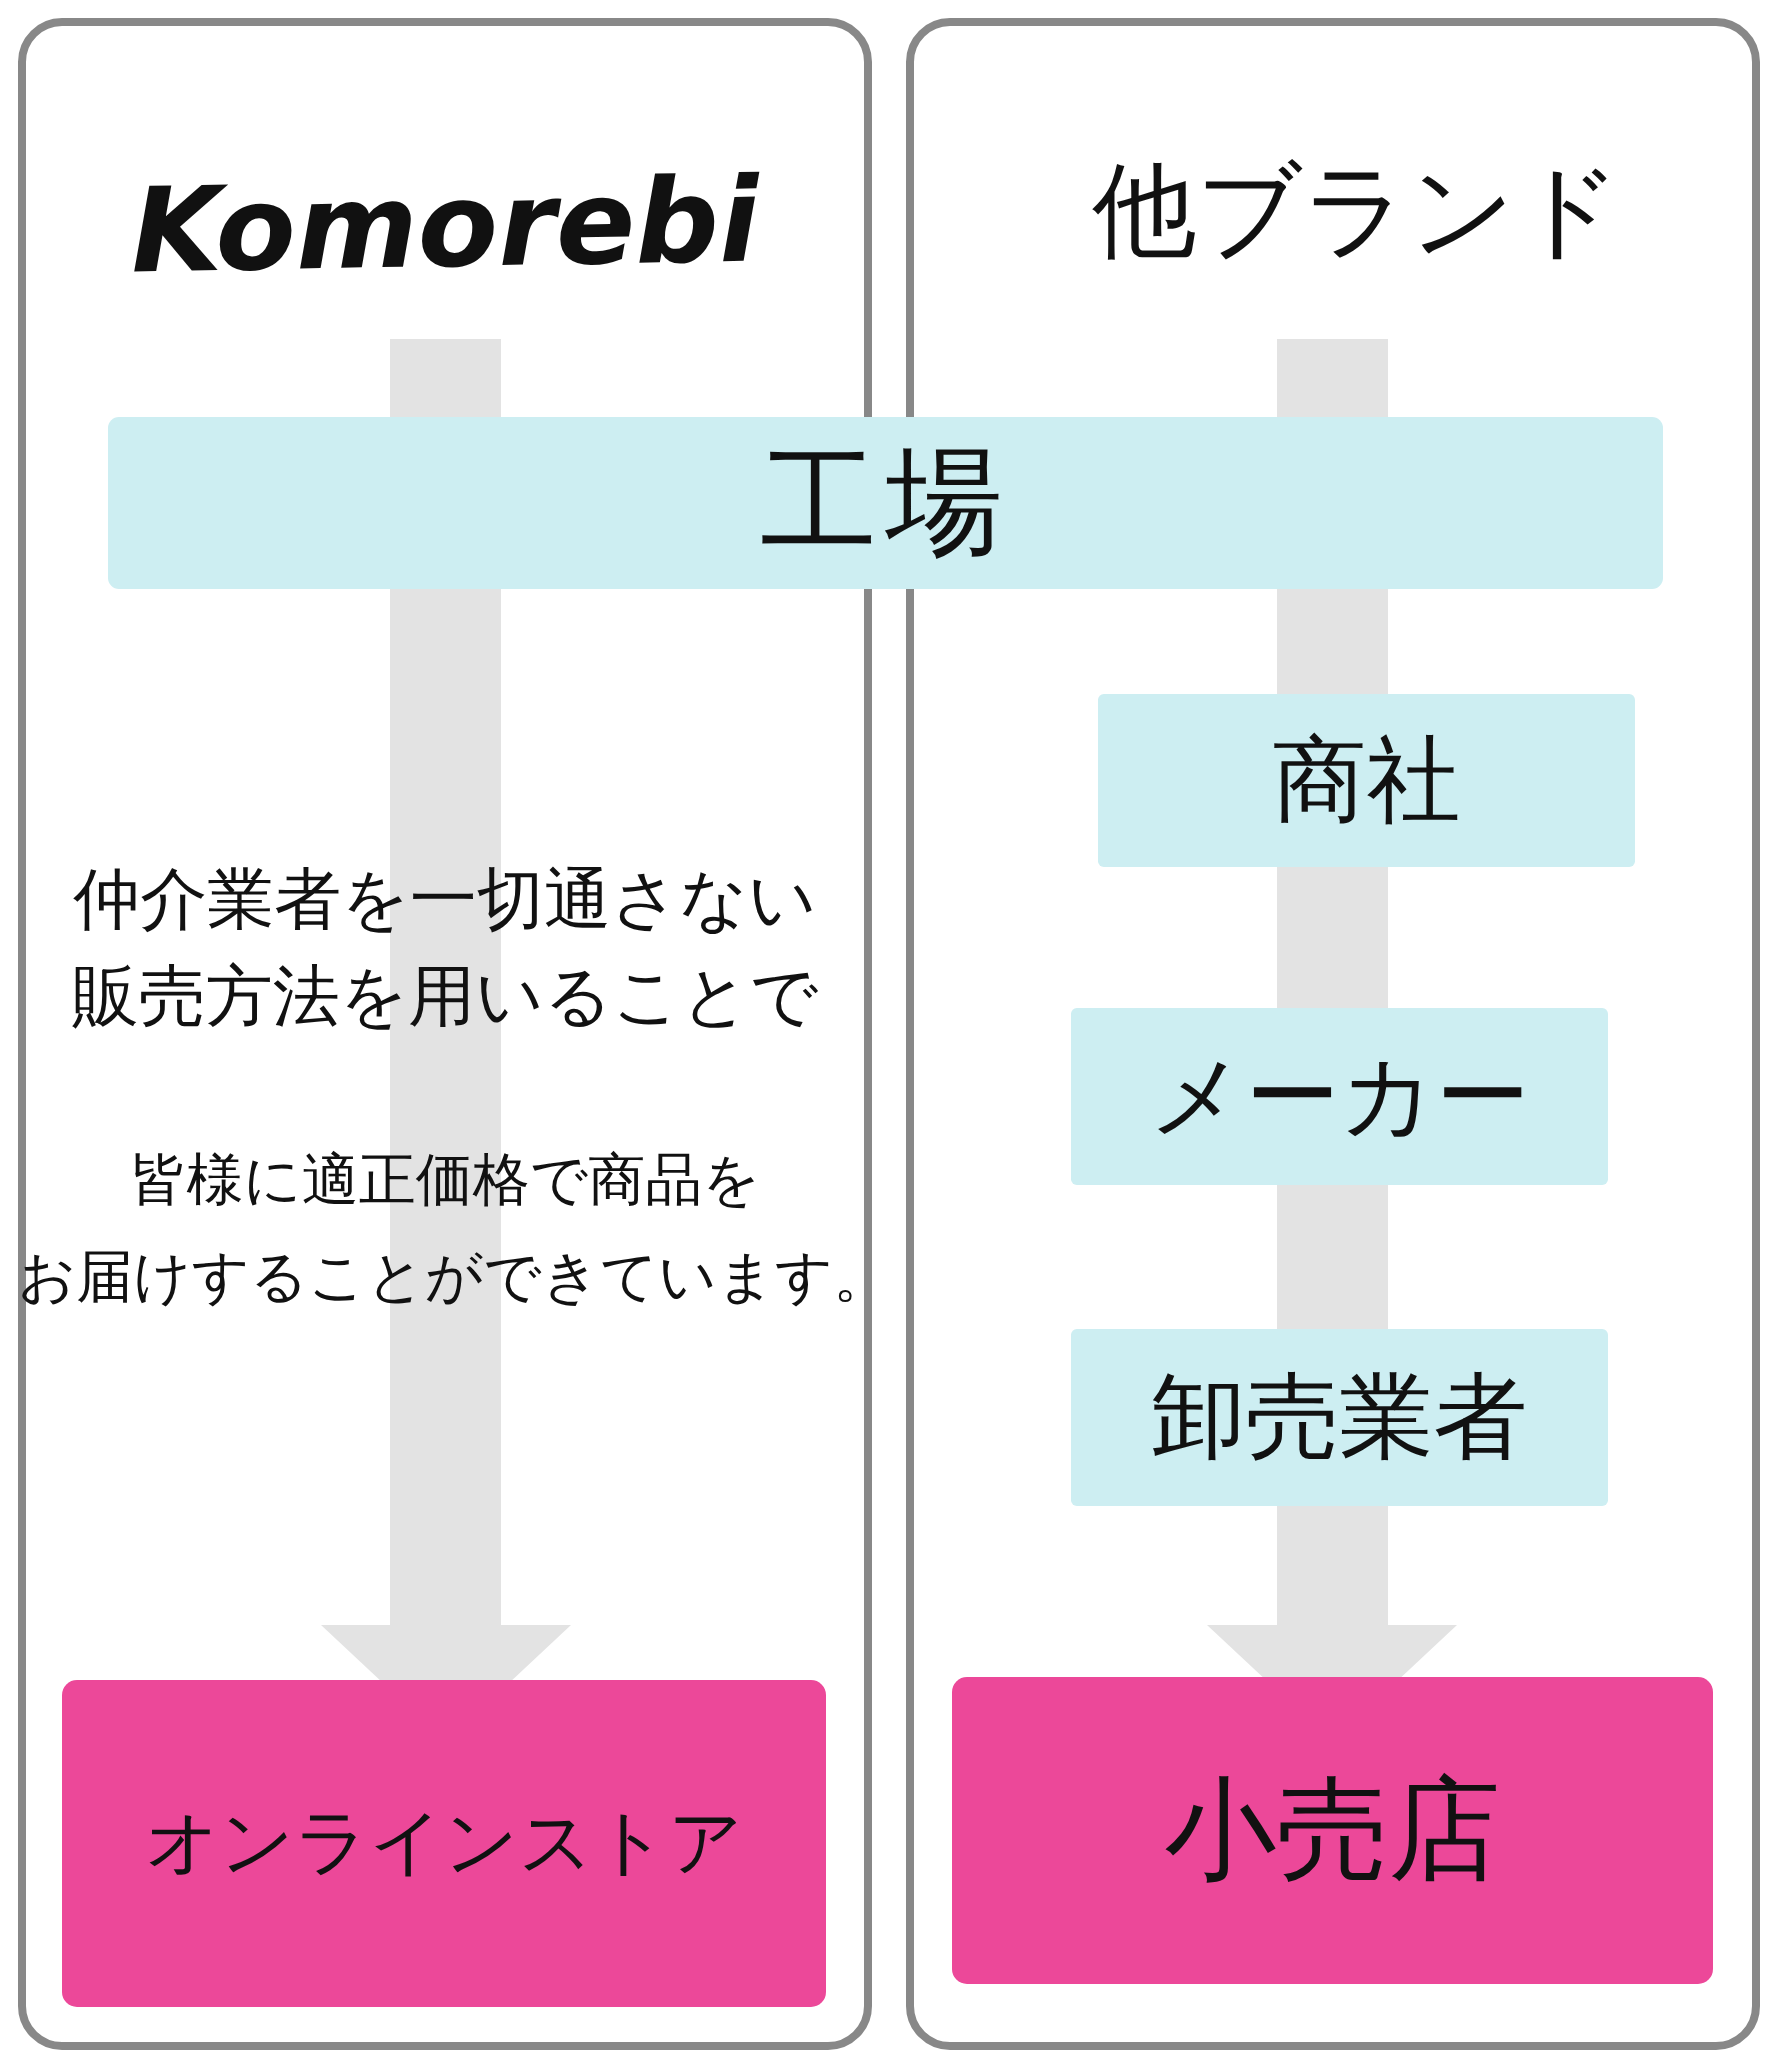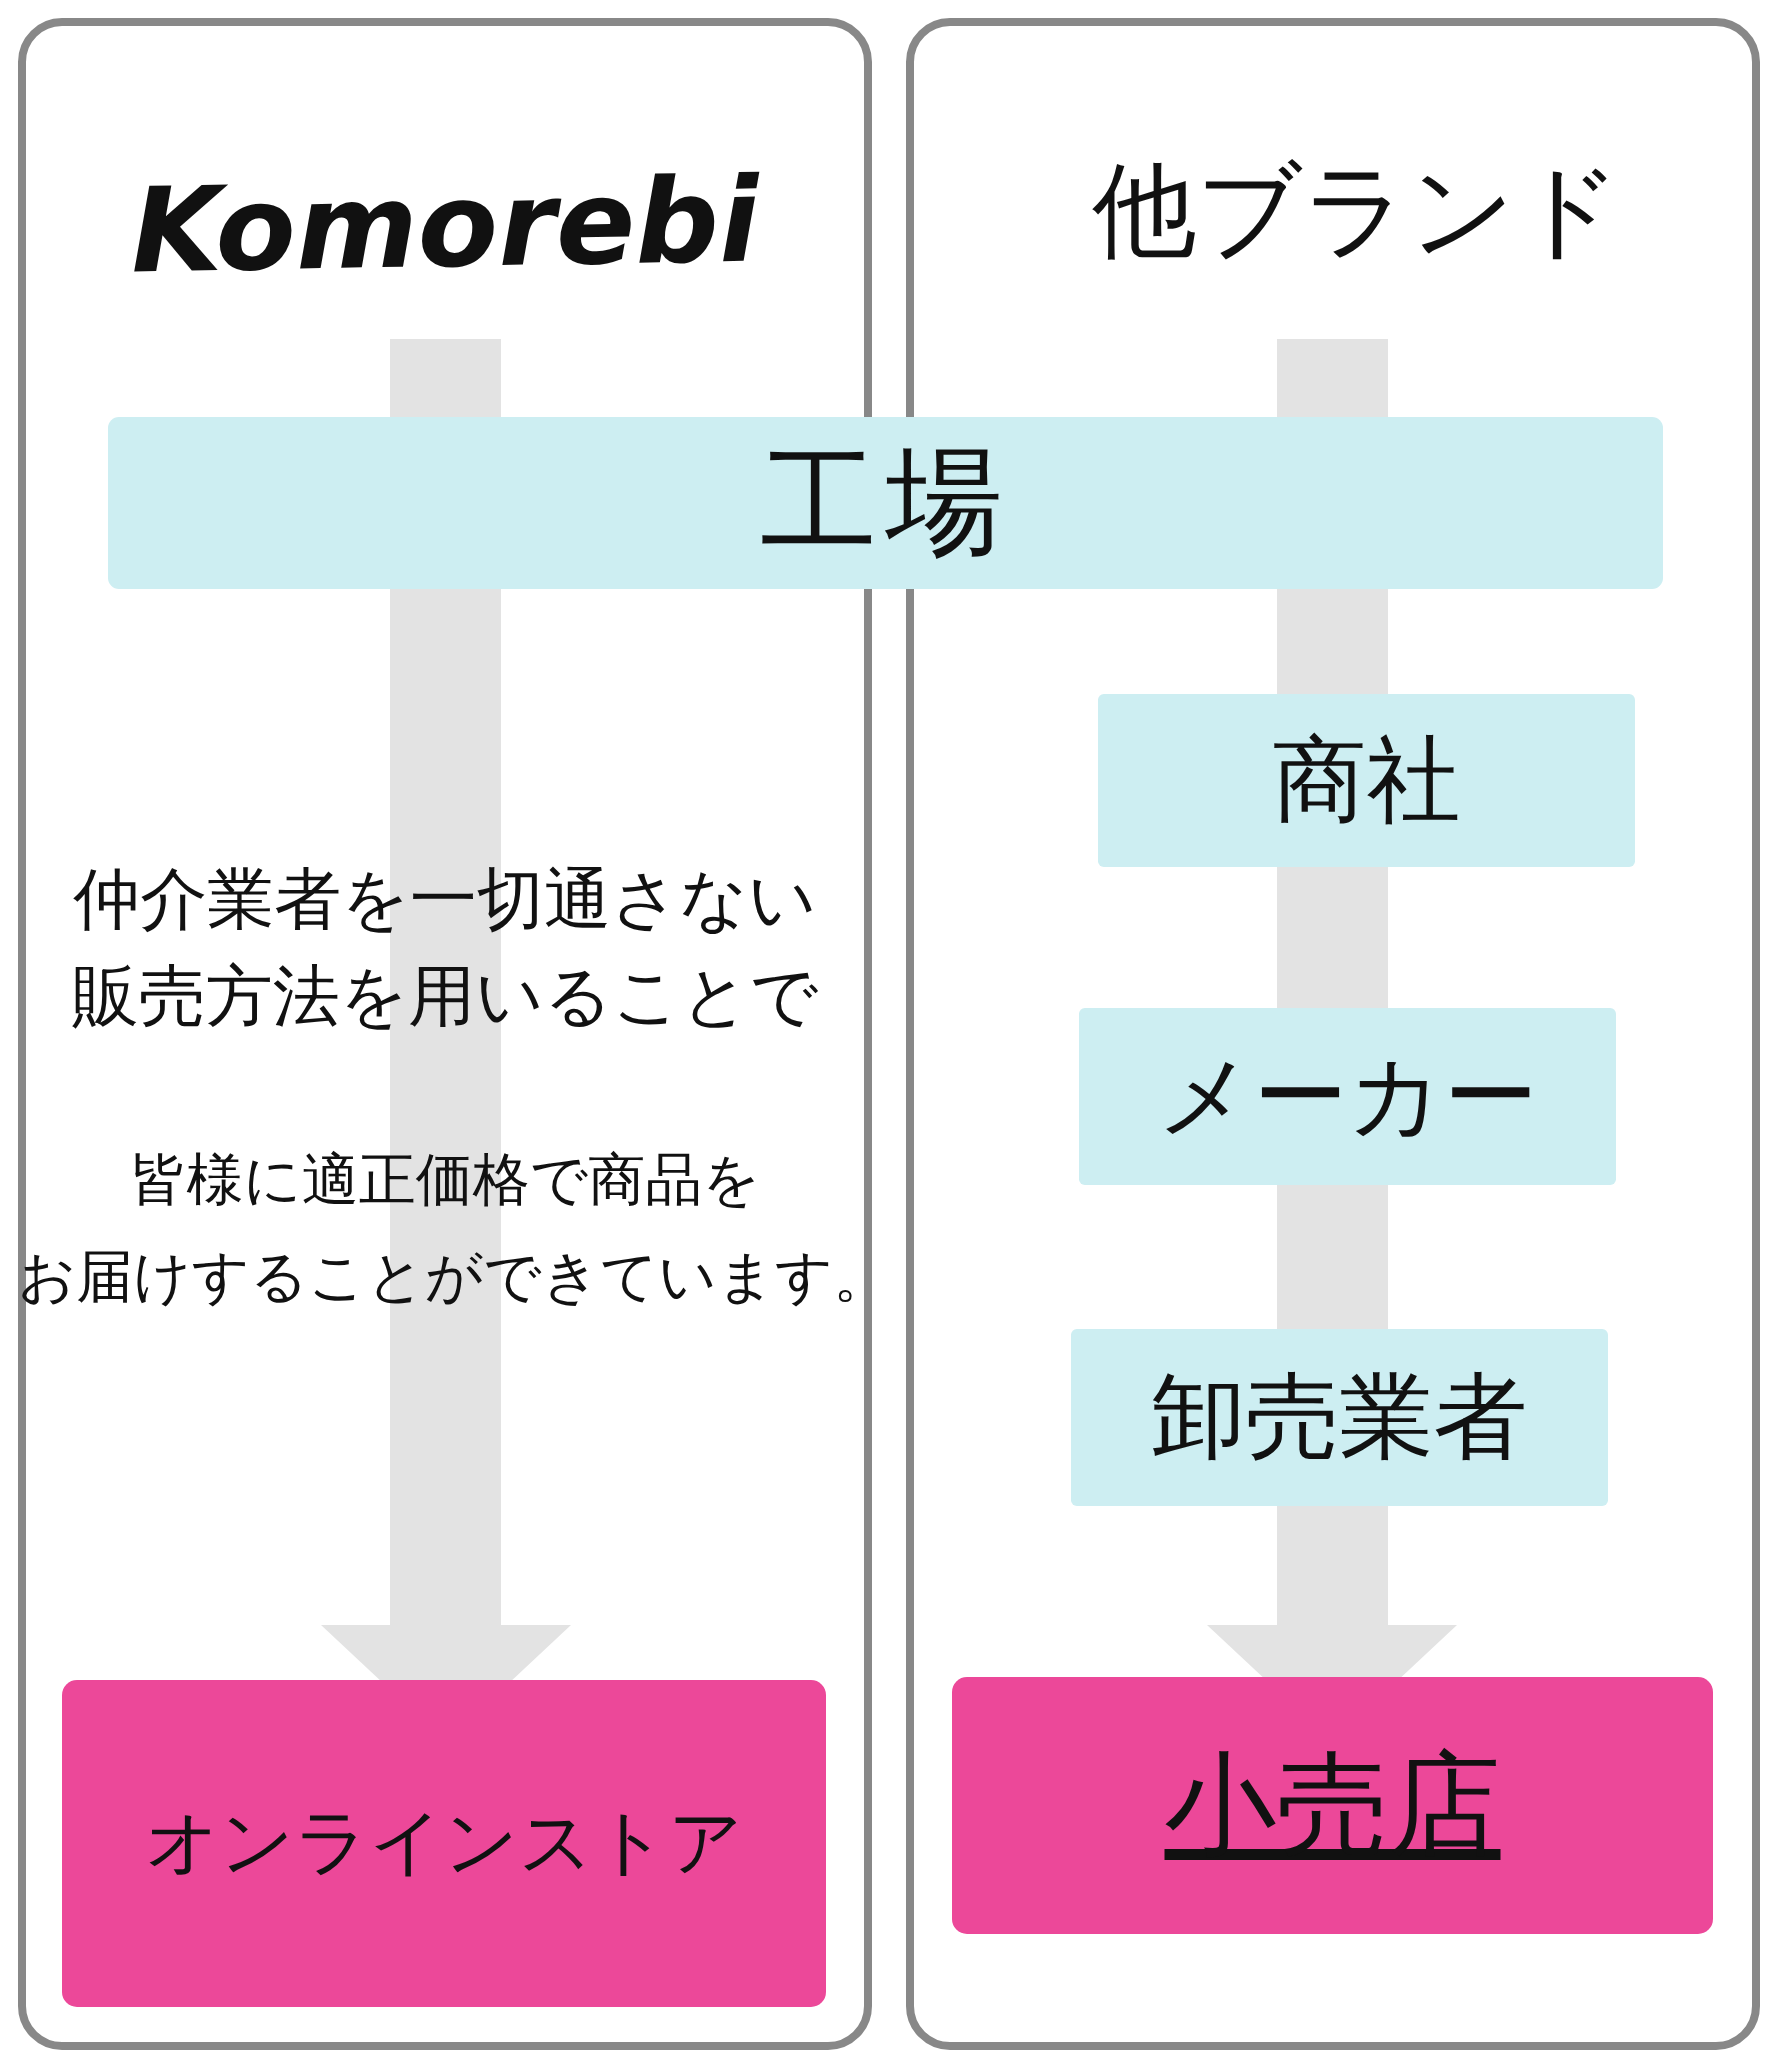--- a/index.html
+++ b/index.html
@@ -107,21 +107,21 @@
     background: #cdeef2;
     border-radius: 5.8px;
     display: flex;
     align-items: center;
     justify-content: center;
     font-size: 94px;
     z-index: 5;
     white-space: nowrap;
   }
   #step-shosha   { top: 694px; height: 173px; margin-left: 27px; }
-  #step-maker    { top: 1008px; height: 177px; margin-left: 8px; }
+  #step-maker    { top: 1008px; height: 177px; }
   #step-oroshi   { top: 1329px; height: 177px; }
 
   .bottom-box {
     position: absolute;
     background: #ec4899;
     border-radius: 15px;
     display: flex;
     align-items: center;
     justify-content: center;
     z-index: 5;
@@ -131,23 +131,22 @@
     left: 62px;
     top: 1680px;
     width: 764px;
     height: 327px;
     font-size: 73px;
   }
   #retail-store-box {
     left: 952px;
     top: 1677px;
     width: 761px;
-    height: 257px;
+    height: 307px;
     font-size: 112px;
-    text-decoration: underline;
   }
 
   .note {
     position: absolute;
     left: 18px;
     width: 854px;
     text-align: center;
     z-index: 4;
     white-space: nowrap;
   }

